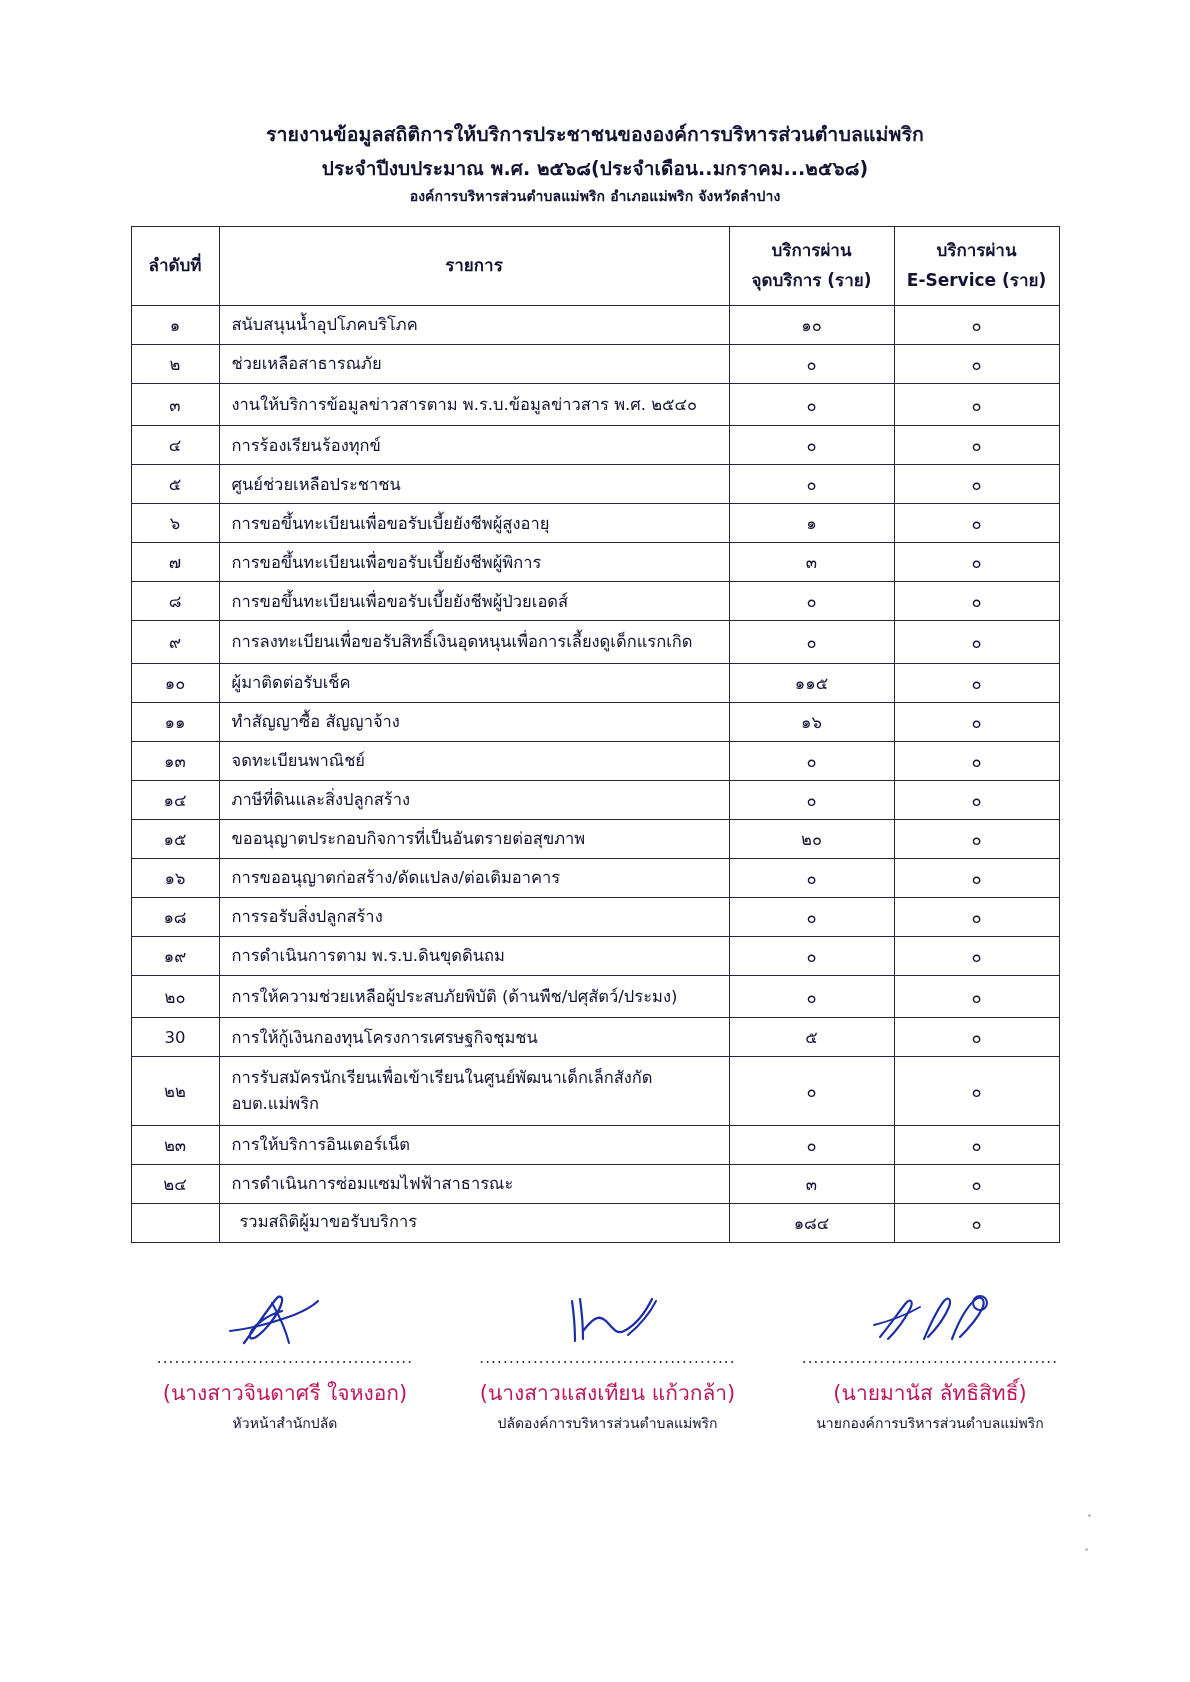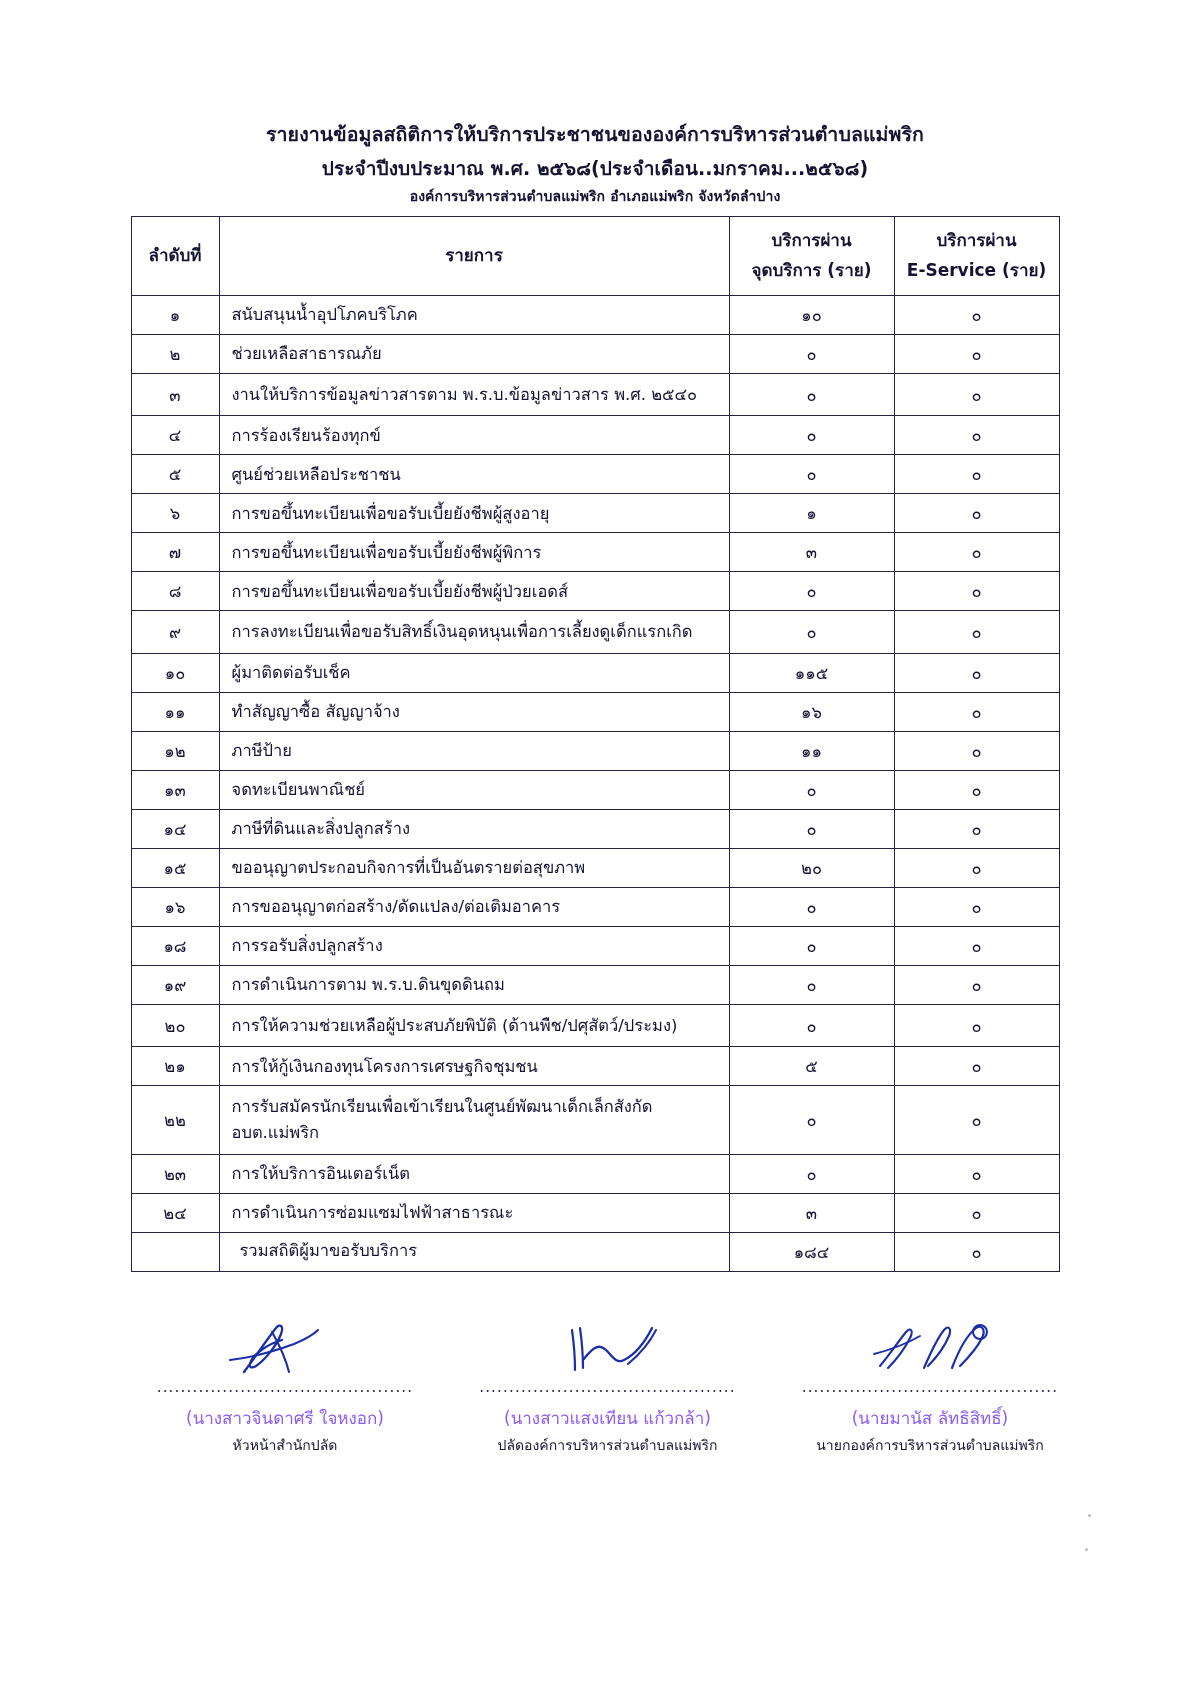--- a/index.html
+++ b/index.html
@@ -33,21 +33,21 @@
     line-height: 1.72;
     letter-spacing: 0.1px;
     color: #141432;
   }
   .title-line.l2 { font-size: 19px; }
   .title-line.l3 { font-size: 14px; }
 
   table.stats {
     border-collapse: collapse;
     width: 928px;
-    margin: 8px auto;
+    margin: 18px auto;
     table-layout: fixed;
   }
   table.stats th, table.stats td {
     border: 1.3px solid #25253f;
     font-size: 16.5px;
     color: #141432;
     vertical-align: middle;
   }
   table.stats th {
     font-weight: bold;
@@ -103,23 +103,23 @@
   .dots {
     font-size: 15px;
     letter-spacing: 1.2px;
     color: #2a2a45;
     line-height: 1;
     margin-bottom: 9px;
     white-space: nowrap;
     overflow: hidden;
   }
   .sig .nm {
-    font-size: 17px;
+    font-size: 21px;
     line-height: 1.75;
-    color: #8b5cf6;
+    color: #be185d;
   }
   .sig .role {
     font-size: 14px;
     line-height: 1.75;
     color: #141432;
   }
   .speck {
     position: absolute;
     width: 3px; height: 3px;
     background: #b9b9c4;
@@ -219,26 +219,20 @@
           <td class="num">๑๑๕</td>
           <td class="num">๐</td>
         </tr>
         <tr>
           <td class="no">๑๑</td>
           <td class="item">ทำสัญญาซื้อ สัญญาจ้าง</td>
           <td class="num">๑๖</td>
           <td class="num">๐</td>
         </tr>
         <tr>
-          <td class="no">๑๒</td>
-          <td class="item">ภาษีป้าย</td>
-          <td class="num">๑๑</td>
-          <td class="num">๐</td>
-        </tr>
-        <tr>
           <td class="no">๑๓</td>
           <td class="item">จดทะเบียนพาณิชย์</td>
           <td class="num">๐</td>
           <td class="num">๐</td>
         </tr>
         <tr>
           <td class="no">๑๔</td>
           <td class="item">ภาษีที่ดินและสิ่งปลูกสร้าง</td>
           <td class="num">๐</td>
           <td class="num">๐</td>
@@ -267,21 +261,21 @@
           <td class="num">๐</td>
           <td class="num">๐</td>
         </tr>
         <tr class="tall">
           <td class="no">๒๐</td>
           <td class="item">การให้ความช่วยเหลือผู้ประสบภัยพิบัติ (ด้านพืช/ปศุสัตว์/ประมง)</td>
           <td class="num">๐</td>
           <td class="num">๐</td>
         </tr>
         <tr>
-          <td class="no">๒๑</td>
+          <td class="no">30</td>
           <td class="item">การให้กู้เงินกองทุนโครงการเศรษฐกิจชุมชน</td>
           <td class="num">๕</td>
           <td class="num">๐</td>
         </tr>
         <tr class="tall">
           <td class="no">๒๒</td>
           <td class="item">การรับสมัครนักเรียนเพื่อเข้าเรียนในศูนย์พัฒนาเด็กเล็กสังกัด อบต.แม่พริก</td>
           <td class="num">๐</td>
           <td class="num">๐</td>
         </tr>

